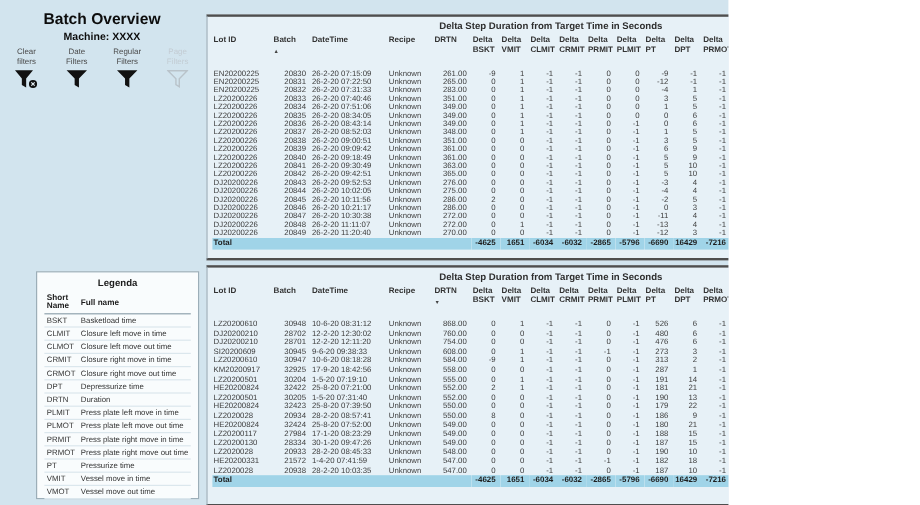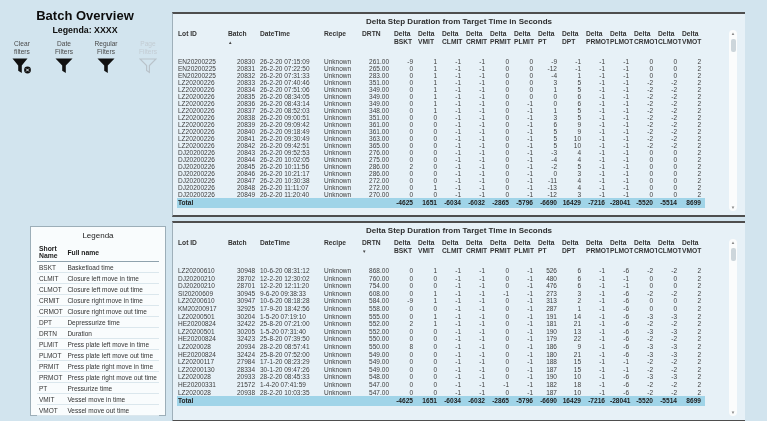--- a/index.html
+++ b/index.html
@@ -1,16 +1,16 @@
 <!DOCTYPE html>
 <html><head>
 <meta charset="utf-8">
 <style>
   html,body { margin:0; padding:0; }
-  .page { position:relative; width:767px; height:421px; background:#d2e4ee;
+  .page { position:relative; width:607px; height:421px; background:#d2e4ee;
           font-family:"Liberation Sans", sans-serif; color:#333; overflow:hidden; }
 
   
   .sidebar { position:absolute; left:0; top:0; width:170px; height:220px; text-align:center; }
   .sb-title { font-size:13px; font-weight:700; color:#0d0d0d; margin-top:8px; }
   .logo-wrap { margin:0 auto; width:80px; height:46px; }
   .sb-planned { font-size:8.3px; color:#1f1f1f; margin-top:1px; }
   .sb-machine { font-size:8.8px; font-weight:700; color:#0d0d0d; margin-top:2px; }
   .filters { display:flex; justify-content:center; gap:9px; margin-top:5px; }
   .filter { width:33px; cursor:pointer; }
@@ -42,35 +42,35 @@
              background:#fbfcfc; border-radius:4px; }
   .vs-up, .vs-down { position:absolute; left:0; width:8px; text-align:center;
                      font-size:4.5px; color:#8a8a8a; }
   .vs-up { top:1px; } .vs-down { bottom:1px; }
   .vs-thumb { position:absolute; left:1.5px; top:9px; width:5px; height:13px;
               background:#cdd6db; border-radius:2px; }
 
   
   .legend-panel { position:absolute; left:30px; top:226px; width:134px; height:188px;
                   background:#f9fcfd; border:1px solid #9caeb8; }
-  .lg-title { text-align:center; font-weight:400; font-size:8px; color:#1c1c1c; padding-top:4px; }
+  .lg-title { text-align:center; font-weight:700; font-size:8px; color:#1c1c1c; padding-top:4px; }
   table.lg { border-collapse:collapse; margin:3px auto 0 auto; width:122px; }
   .lg th { font-size:6.8px; font-weight:700; text-align:left; color:#1c1c1c;
            border-bottom:1px solid #8fa2ad; padding:2px 2px; }
   .lg td { font-size:6.5px; color:#333; padding:1.5px 2px; border-bottom:1px solid #dbe7ed;
            white-space:nowrap; }
 </style>
 </head>
 <body>
 
 <div class="page">
 
   <div class="sidebar">
     <div class="sb-title">Batch Overview</div>
-    <div class="sb-machine">Legenda: XXXX</div>
+    <div class="sb-machine">Machine: XXXX</div>
     <div class="filters">
         <div class="filter">
           <div class="flabel">Clear filters</div>
           <div><svg width="20" height="16" viewBox="0 0 20 16">
               <path d="M0.5 0.5 H15.5 L9.8 7.5 V15 L6.2 12.8 V7.5 Z" fill="#111"></path>
               <circle cx="15.5" cy="12" r="3.4" fill="#111"></circle>
               <path d="M14.1 10.6 l2.8 2.8 M16.9 10.6 l-2.8 2.8" stroke="#e7f1f7" stroke-width="1"></path>
             </svg></div>
         </div>
         <div class="filter">

